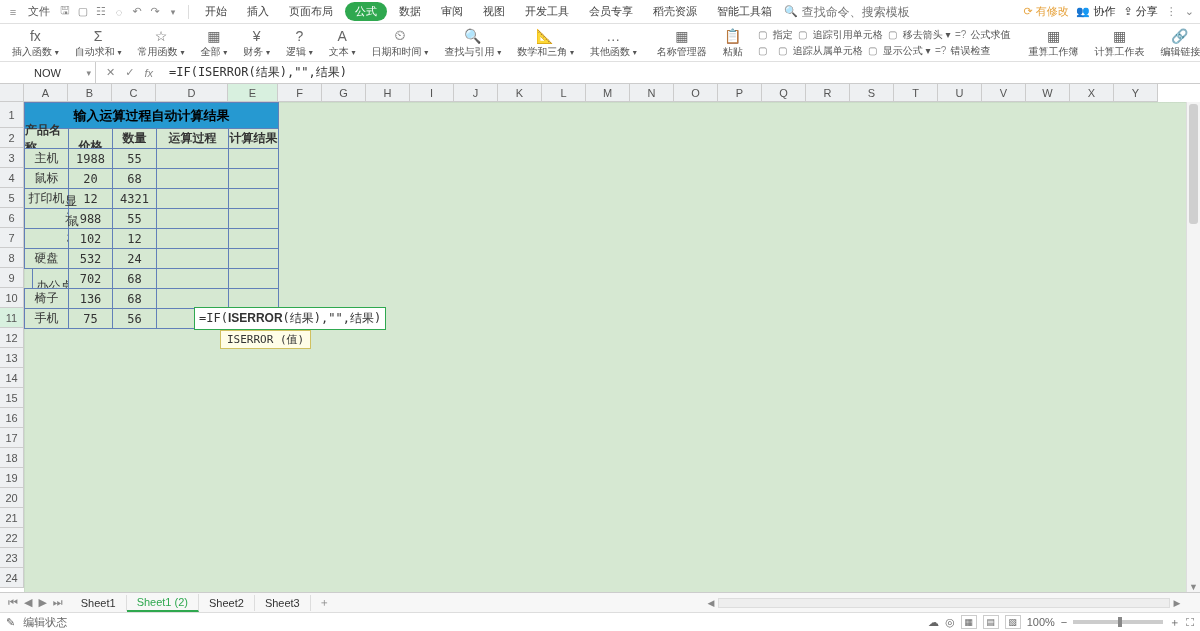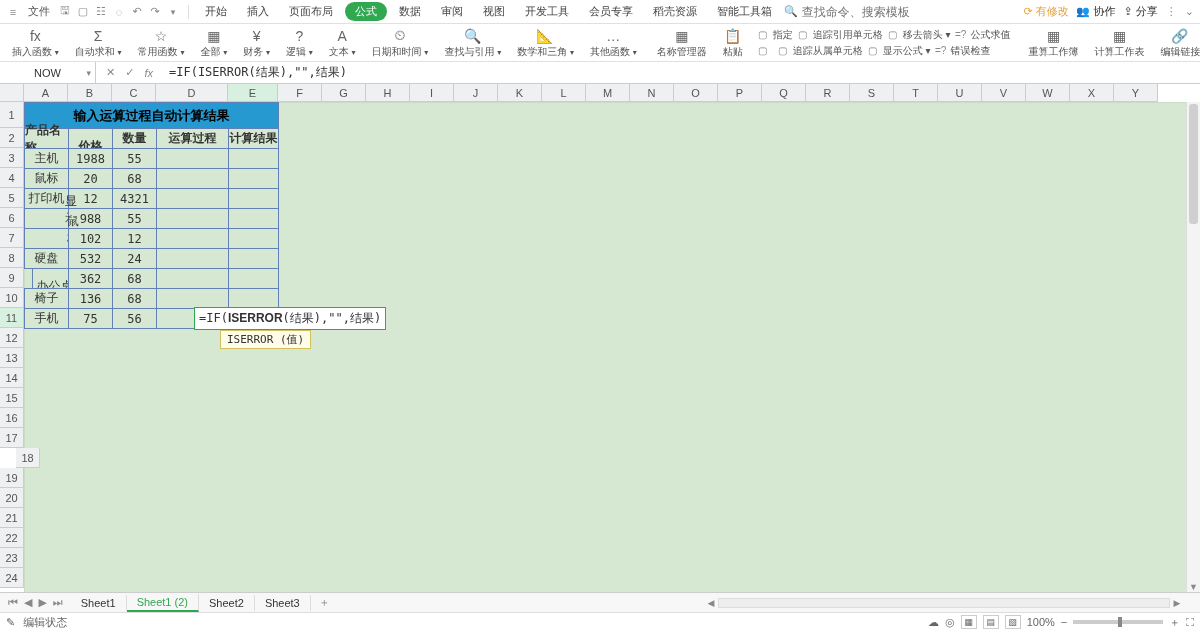--- a/index.html
+++ b/index.html
@@ -264,21 +264,21 @@
       <div class="rowhdr" style="top: 164px; height: 20px; line-height: 20px;">8</div>
       <div class="rowhdr" style="top: 184px; height: 20px; line-height: 20px;">9</div>
       <div class="rowhdr" style="top: 204px; height: 20px; line-height: 20px;">10</div>
       <div class="rowhdr active" style="top: 224px; height: 20px; line-height: 20px;">11</div>
       <div class="rowhdr" style="top: 244px; height: 20px; line-height: 20px;">12</div>
       <div class="rowhdr" style="top: 264px; height: 20px; line-height: 20px;">13</div>
       <div class="rowhdr" style="top: 284px; height: 20px; line-height: 20px;">14</div>
       <div class="rowhdr" style="top: 304px; height: 20px; line-height: 20px;">15</div>
       <div class="rowhdr" style="top: 324px; height: 20px; line-height: 20px;">16</div>
       <div class="rowhdr" style="top: 344px; height: 20px; line-height: 20px;">17</div>
-      <div class="rowhdr" style="top: 364px; height: 20px; line-height: 20px; margin-left: 16px;">18</div>
+      <div class="rowhdr" style="top: 364px; height: 20px; line-height: 20px;">18</div>
       <div class="rowhdr" style="top: 384px; height: 20px; line-height: 20px;">19</div>
       <div class="rowhdr" style="top: 404px; height: 20px; line-height: 20px;">20</div>
       <div class="rowhdr" style="top: 424px; height: 20px; line-height: 20px;">21</div>
       <div class="rowhdr" style="top: 444px; height: 20px; line-height: 20px;">22</div>
       <div class="rowhdr" style="top: 464px; height: 20px; line-height: 20px;">23</div>
       <div class="rowhdr" style="top: 484px; height: 20px; line-height: 20px;">24</div>
     </div>
 
   <div class="tblzone" id="tblzone">
       <div class="tcell title" style="left: 0px; top: 0px; width: 255px; height: 27px;">输入运算过程自动计算结果</div>
@@ -311,21 +311,21 @@
       <div class="tcell num" style="left: 44px; top: 126px; width: 45px; height: 21px;">102</div>
       <div class="tcell num" style="left: 88px; top: 126px; width: 45px; height: 21px;">12</div>
       <div class="tcell left" style="left: 132px; top: 126px; width: 73px; height: 21px;"></div>
       <div class="tcell left" style="left: 204px; top: 126px; width: 51px; height: 21px;"></div>
       <div class="tcell left" style="left: 0px; top: 146px; width: 45px; height: 21px;">硬盘</div>
       <div class="tcell num" style="left: 44px; top: 146px; width: 45px; height: 21px;">532</div>
       <div class="tcell num" style="left: 88px; top: 146px; width: 45px; height: 21px;">24</div>
       <div class="tcell left" style="left: 132px; top: 146px; width: 73px; height: 21px;"></div>
       <div class="tcell left" style="left: 204px; top: 146px; width: 51px; height: 21px;"></div>
       <div class="tcell left" style="left: 8px; top: 166px; width: 45px; height: 36px;">办公桌</div>
-      <div class="tcell num" style="left: 44px; top: 166px; width: 45px; height: 21px;">362</div>
+      <div class="tcell num" style="left: 44px; top: 166px; width: 45px; height: 21px;">702</div>
       <div class="tcell num" style="left: 88px; top: 166px; width: 45px; height: 21px;">68</div>
       <div class="tcell left" style="left: 132px; top: 166px; width: 73px; height: 21px;"></div>
       <div class="tcell left" style="left: 204px; top: 166px; width: 51px; height: 21px;"></div>
       <div class="tcell left" style="left: 0px; top: 186px; width: 45px; height: 21px;">椅子</div>
       <div class="tcell num" style="left: 44px; top: 186px; width: 45px; height: 21px;">136</div>
       <div class="tcell num" style="left: 88px; top: 186px; width: 45px; height: 21px;">68</div>
       <div class="tcell left" style="left: 132px; top: 186px; width: 73px; height: 21px;"></div>
       <div class="tcell left" style="left: 204px; top: 186px; width: 51px; height: 21px;"></div>
       <div class="tcell left" style="left: 0px; top: 206px; width: 45px; height: 21px;">手机</div>
       <div class="tcell num" style="left: 44px; top: 206px; width: 45px; height: 21px;">75</div>

